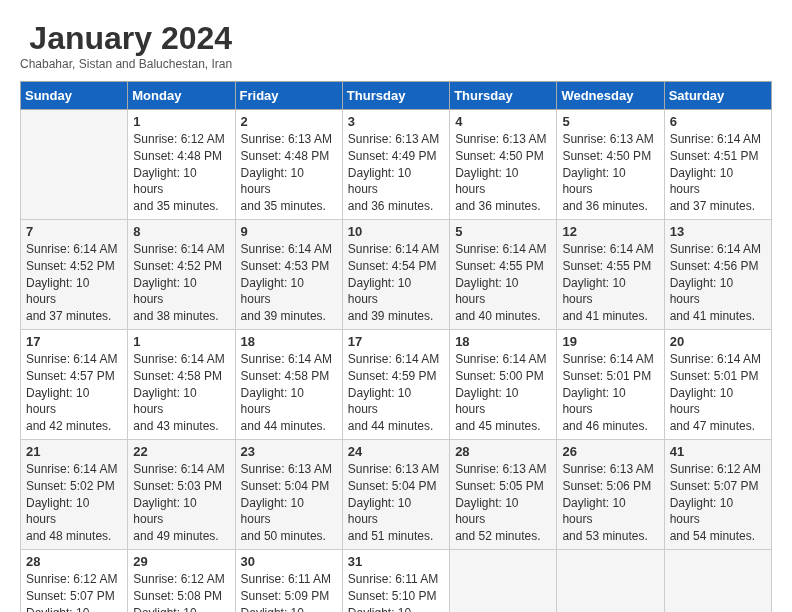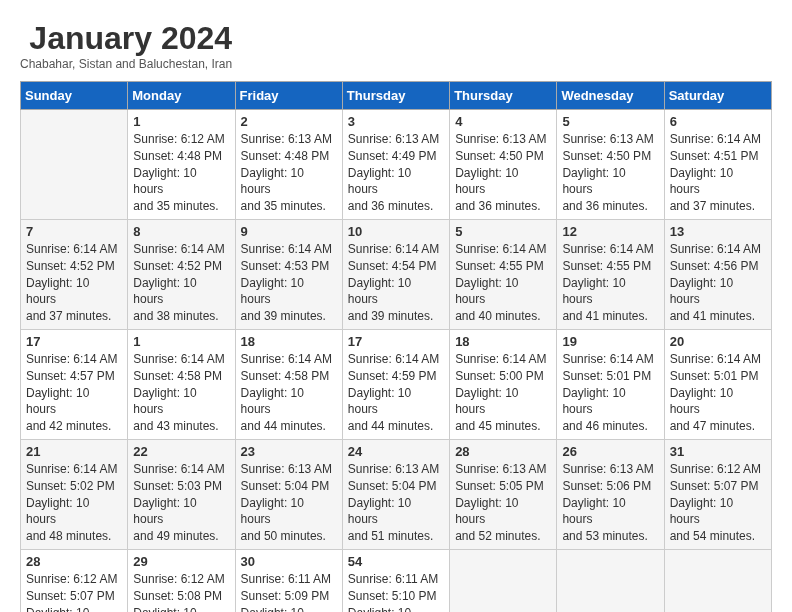--- a/index.html
+++ b/index.html
@@ -296,21 +296,21 @@
 and 52 minutes.</div>
         </td>
         <td>
           <div class="day-number">26</div>
           <div class="day-info" style="white-space: pre-line;">Sunrise: 6:13 AM
 Sunset: 5:06 PM
 Daylight: 10 hours
 and 53 minutes.</div>
         </td>
         <td>
-          <div class="day-number">31</div>
+          <div class="day-number">41</div>
           <div class="day-info" style="white-space: pre-line;">Sunrise: 6:12 AM
 Sunset: 5:07 PM
 Daylight: 10 hours
 and 54 minutes.</div>
         </td>
       </tr>
       <tr>
         <td>
           <div class="day-number">28</div>
           <div class="day-info" style="white-space: pre-line;">Sunrise: 6:12 AM
@@ -326,21 +326,21 @@
 and 56 minutes.</div>
         </td>
         <td>
           <div class="day-number">30</div>
           <div class="day-info" style="white-space: pre-line;">Sunrise: 6:11 AM
 Sunset: 5:09 PM
 Daylight: 10 hours
 and 57 minutes.</div>
         </td>
         <td>
-          <div class="day-number">54</div>
+          <div class="day-number">31</div>
           <div class="day-info" style="white-space: pre-line;">Sunrise: 6:11 AM
 Sunset: 5:10 PM
 Daylight: 10 hours
 and 58 minutes.</div>
         </td>
         <td class="empty-cell"></td>
         <td class="empty-cell"></td>
         <td class="empty-cell"></td>
       </tr>
     </tbody>

